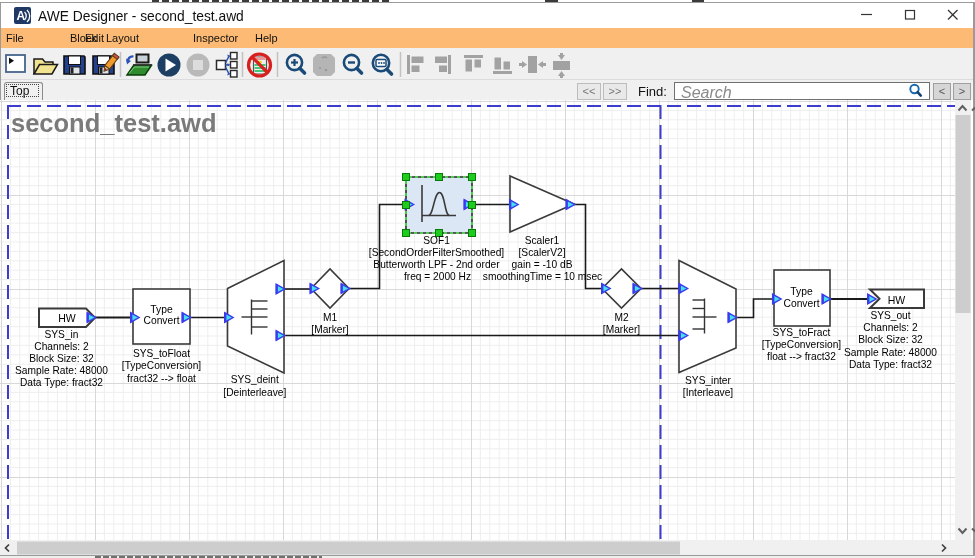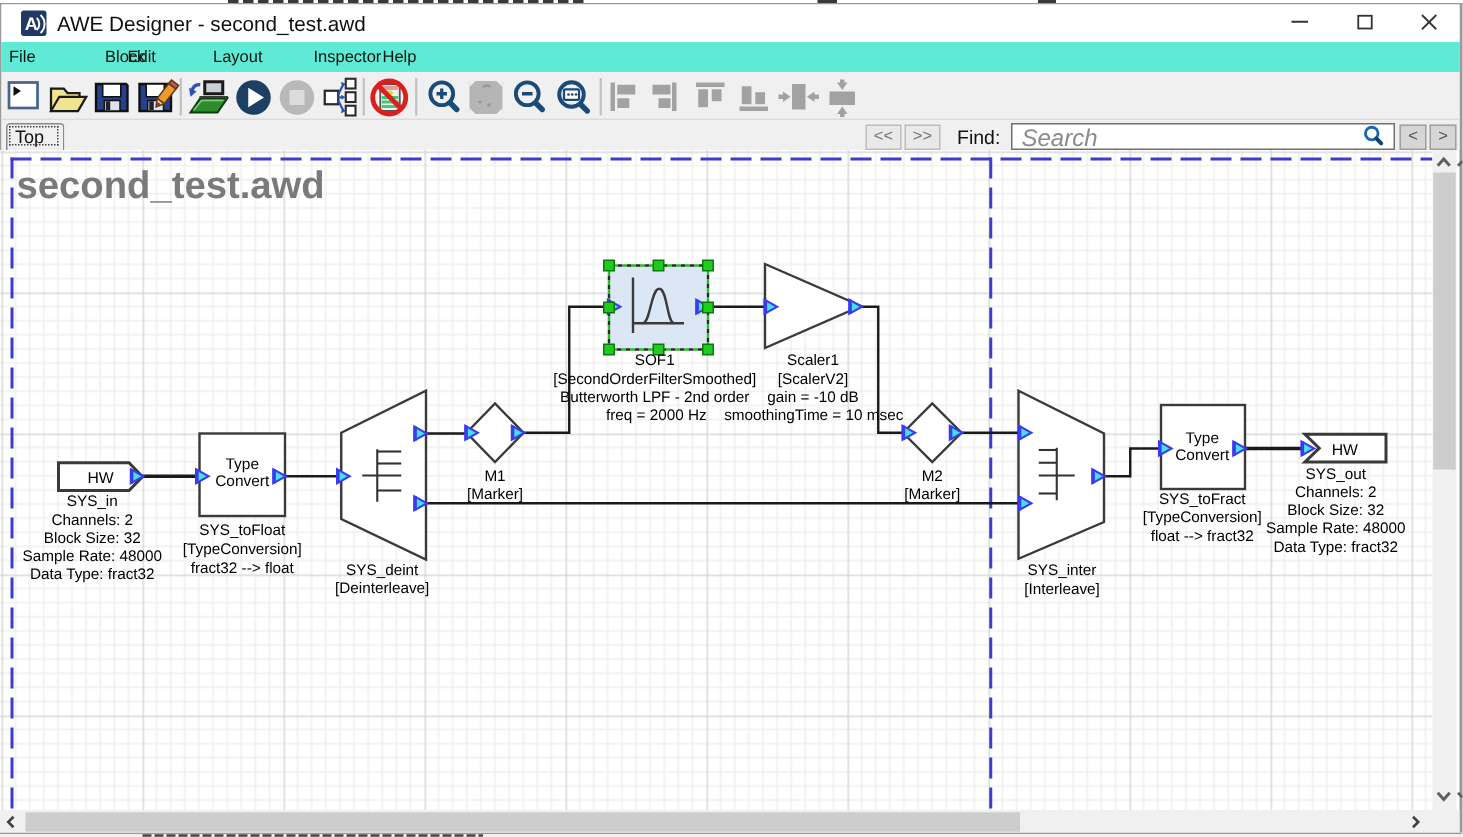--- a/index.html
+++ b/index.html
@@ -24,27 +24,27 @@
   <text x="16.5" y="20" font-size="12" font-weight="bold" fill="#ffffff">A</text>
   <path d="M24.5 12 a5.5 5.5 0 0 1 0 8" stroke="#ffffff" stroke-width="1.3" fill="none"></path>
   <path d="M27 10 a8 8 0 0 1 0 12" stroke="#ffffff" stroke-width="1.3" fill="none"></path>
   <text x="38" y="20.8" font-size="13.8" fill="#101010">AWE Designer - second_test.awd</text>
   <line x1="861" y1="14.5" x2="872" y2="14.5" stroke="#333" stroke-width="1.2"></line>
   <rect x="905.5" y="10.5" width="9" height="8.5" fill="none" stroke="#333" stroke-width="1.2"></rect>
   <line x1="948" y1="10" x2="957.5" y2="19.5" stroke="#333" stroke-width="1.2"></line>
   <line x1="957.5" y1="10" x2="948" y2="19.5" stroke="#333" stroke-width="1.2"></line>
 </svg>
 
-<div class="abs" style="left:1px;top:28px;width:972px;height:20px;background:#5eead4;font-size:11px;color:#111;">
+<div class="abs" style="left:1px;top:28px;width:972px;height:20px;background:#fdba74;font-size:11px;color:#111;">
   <span class="abs" style="left:5px;top:3.5px;">File</span>
   <span class="abs" style="left:36px;top:3.5px;margin-left:48px;">Edit</span>
   <span class="abs" style="left:69px;top:3.5px;">Block</span>
-  <span class="abs" style="left:105px;top:3.5px;margin-left:36px;">Layout</span>
+  <span class="abs" style="left:105px;top:3.5px;">Layout</span>
   <span class="abs" style="left:151px;top:3.5px;margin-top:32px;">Tools</span>
-  <span class="abs" style="left:192px;top:3.5px;margin-left:16px;">Inspector</span>
+  <span class="abs" style="left:192px;top:3.5px;">Inspector</span>
   <span class="abs" style="left:254px;top:3.5px;">Help</span>
 </div>
 
 <div class="abs" style="left:1px;top:48px;width:972px;height:32px;background:#f0f0f0;border-bottom:1px solid #dcdcdc;box-sizing:border-box;"></div>
 <svg id="toolbar" class="abs" style="left:0;top:48px;" width="975" height="32" viewBox="0 0 975 32">
 
   <line x1="120.5" y1="4" x2="120.5" y2="29" stroke="#c2c2c2" stroke-width="1.5"></line>
   <line x1="242.5" y1="4" x2="242.5" y2="29" stroke="#c2c2c2" stroke-width="1.5"></line>
   <line x1="277.5" y1="4" x2="277.5" y2="29" stroke="#c2c2c2" stroke-width="1.5"></line>
   <line x1="400.5" y1="4" x2="400.5" y2="29" stroke="#c2c2c2" stroke-width="1.5"></line>

